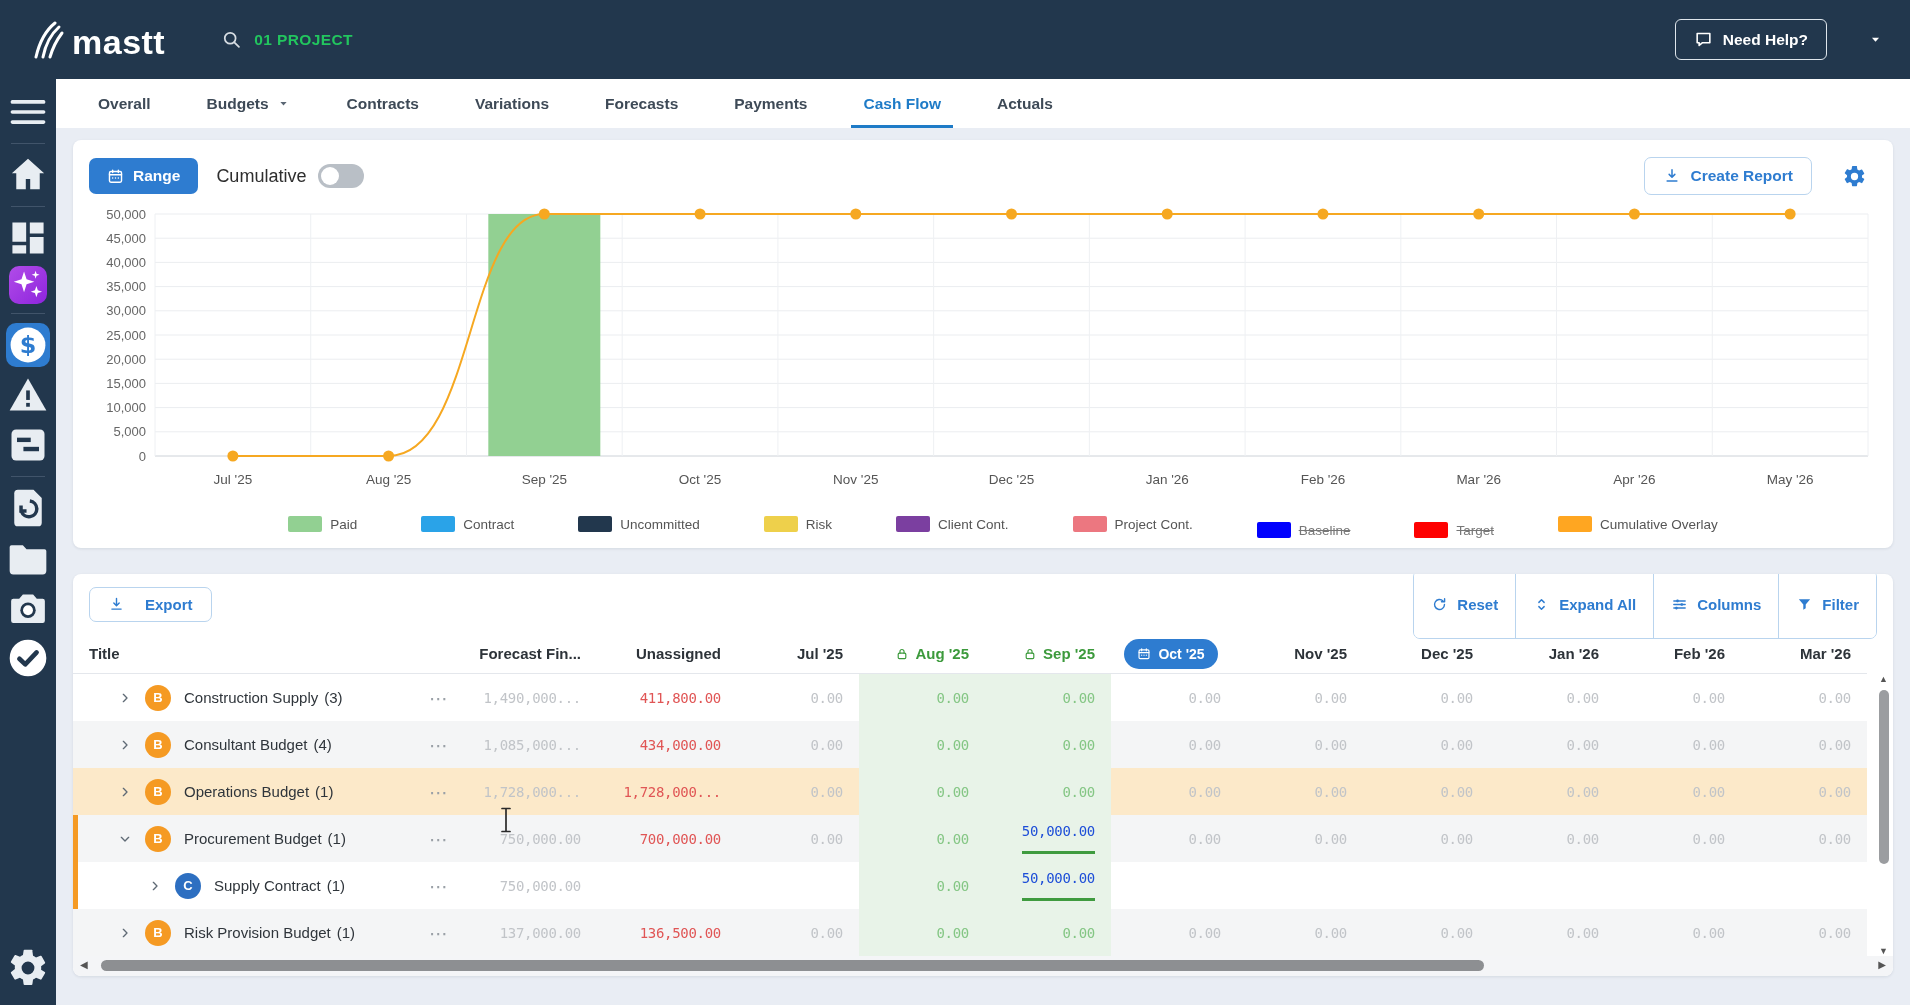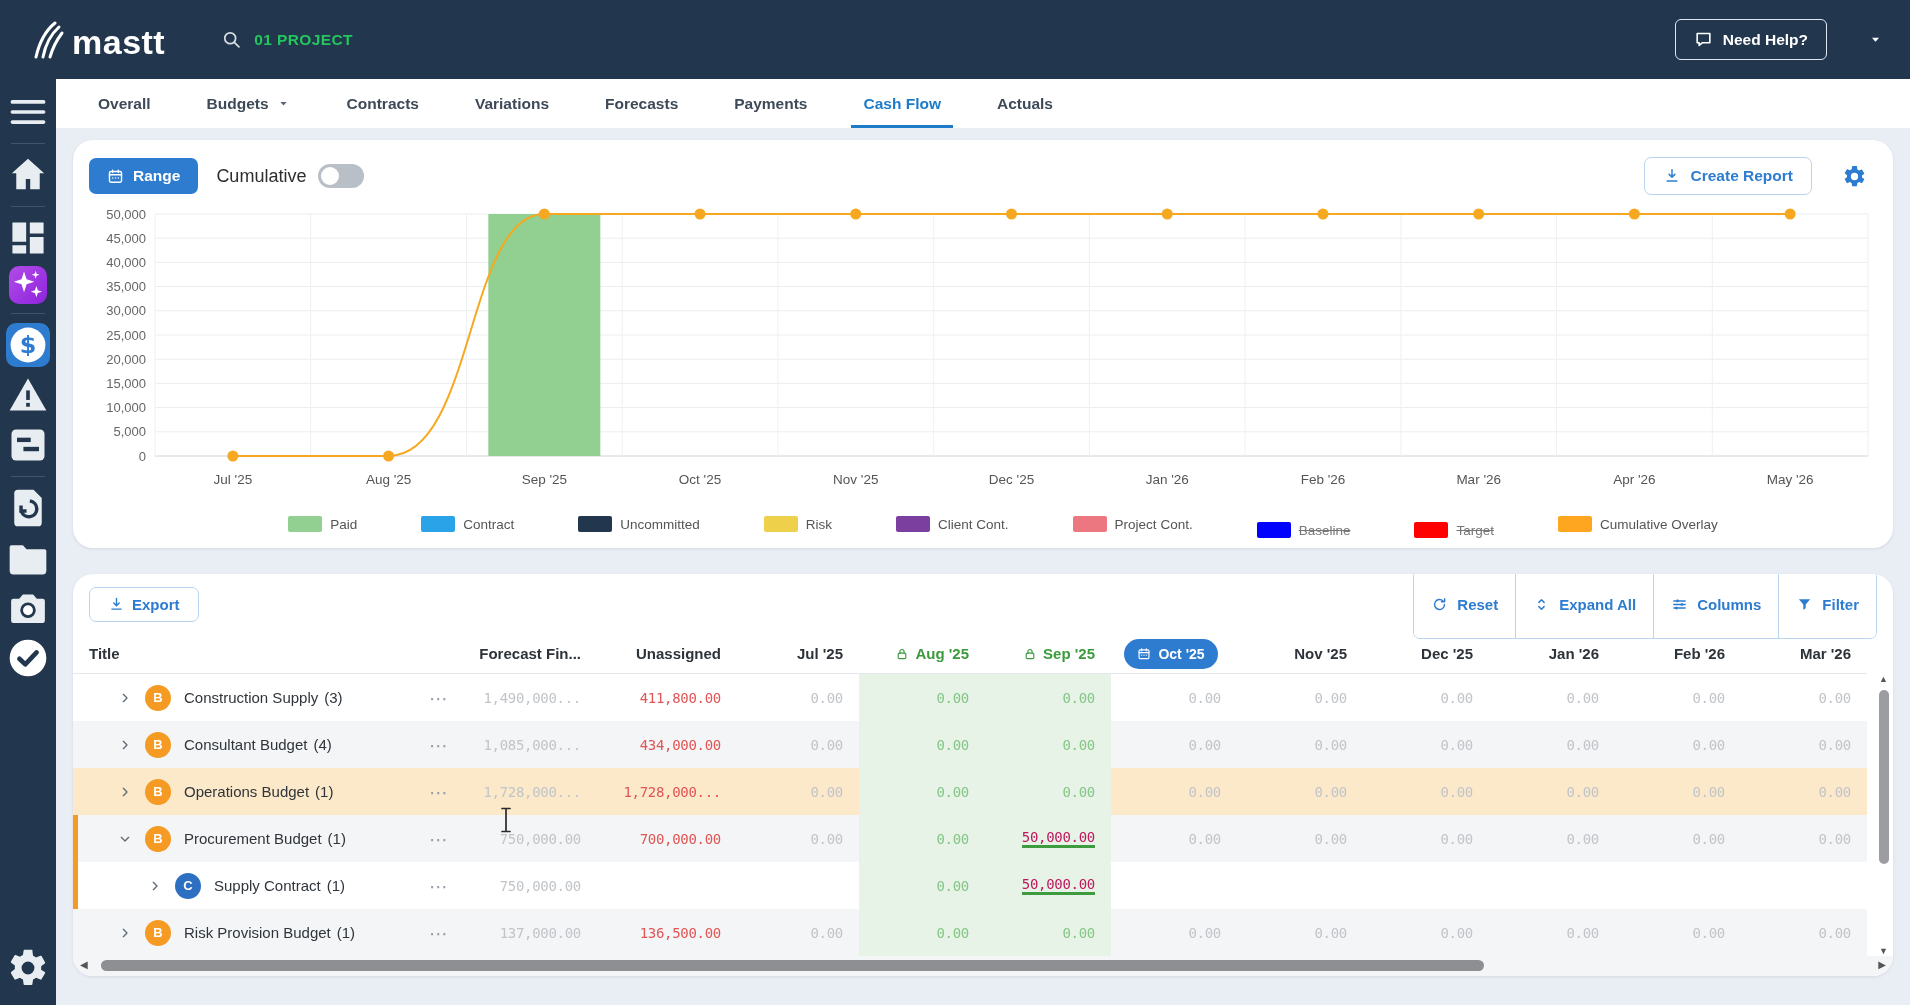--- a/index.html
+++ b/index.html
@@ -40,21 +40,21 @@
   
   .main { position:absolute; left:56px; top:79px; width:1854px; height:697px; }
   .tabs { height:49px; background:#fff; display:flex; align-items:stretch; padding-left:14px; }
   .tab { display:flex; align-items:center; gap:7px; padding:0 28px; font-size:15.5px; font-weight:600;
     color:#3e4a57; position:relative; cursor:pointer; }
   .tab .ic { font-size:15px; color:#5a6673; }
   .tab.active { color:#1e7bc7; }
   .tab.active::after { content:""; position:absolute; left:16px; right:16px; bottom:0; height:3px; background:#1e7bc7; }
 
   .content { padding:12px 17px 0 17px; }
-  .panel { background:#fff; border-radius:20px; box-shadow:0 1px 3px rgba(25,45,65,.10); }
+  .panel { background:#fff; border-radius:8px; box-shadow:0 1px 3px rgba(25,45,65,.10); }
 
   
   .chart-panel { padding:14px 16px 8px 16px; margin-bottom:26px; }
   .chart-controls { display:flex; align-items:center; height:44px; }
   .range-btn { display:flex; align-items:center; gap:9px; background:#2e7cd0; color:#fff; border:none;
     border-radius:7px; font-size:15.5px; font-weight:700; padding:9px 18px; cursor:pointer; }
   .range-btn .ic { font-size:17px; }
   .cumulative-lbl { font-size:18px; color:#2e2e2e; margin:0 12px 0 18px; }
   .toggle { width:46px; height:24px; background:#b9bfc6; border-radius:12px; position:relative; cursor:pointer; }
   .toggle .knob { position:absolute; left:3px; top:3px; width:18px; height:18px; border-radius:50%; background:#fff; }
@@ -66,21 +66,21 @@
   .chart-wrap { margin-top:6px; }
   .legend { display:flex; justify-content:center; align-items:center; gap:24px; height:32px; }
   .lg-item { display:flex; align-items:flex-end; gap:8px; cursor:pointer;padding-left:40px; }
   .lg-swatch { width:34px; height:16px; border-radius:2px; }
   .lg-label { font-size:13.5px; color:#555; }
   .lg-label.struck { text-decoration:line-through; color:#777;margin-top:12px; }
 
   
   .table-panel { position:relative; height:402px; overflow:hidden; }
   .table-toolbar { display:flex; align-items:center; height:60px; padding:0 16px; }
-  .export-btn { display:flex; align-items:center; gap:7px; background:#fff; color:#2e7cd0;
+  .export-btn { display:flex; align-items:center; gap:20px; background:#fff; color:#2e7cd0;
     border:1px solid #b9d4ee; border-radius:7px; font-size:15px; font-weight:700; padding:8px 18px; cursor:pointer; }
   .export-btn .ic { font-size:17px; }
   .tb-spacer { flex:1; }
   .btn-group { display:flex; border:1px solid #b9d4ee; border-radius:7px; overflow:hidden; }
   .group-btn { display:flex; align-items:center; gap:9px; background:#fff; color:#2e7cd0; border:none;
     border-left:1px solid #b9d4ee; font-size:15px; font-weight:700; padding:25px 17px; cursor:pointer;justify-content:space-between; }
   .group-btn:first-child { border-left:none; }
   .group-btn .ic { font-size:17px; }
 
   .grid { width:1794px; }
@@ -101,21 +101,21 @@
   .grid-row.stripe { background:#f4f5f6; }
   .grid-row.warm { background:#fce9c9; }
   .grid-row.accent::before { content:""; position:absolute; left:0; top:0; bottom:0; width:5px; background:#f59a23; }
   .cell { height:100%; display:flex; align-items:center; }
   .cell.num { justify-content:flex-end; font-family:"DejaVu Sans Mono", monospace; font-size:14px; letter-spacing:-.3px; }
   .cell.mgreen { background:#e8f3e8; }
   .v-muted { color:#c1c4c8; }
   .v-red { color:#e05555; }
   .v-gray { color:#c1c4c8; }
   .v-green { color:#84c684; }
-  .v-edit { color:#be185d; border-bottom:3px solid #3f9b3f; padding-bottom:0; }
+  .v-edit { color:#1d4ed8; border-bottom:3px solid #3f9b3f; padding-bottom:12px; }
   .t-exp { font-size:16px; color:#5f6a75; margin-left:26px; width:20px; }
   .t-badge { width:26px; height:26px; border-radius:50%; color:#fff; font-size:13px; font-weight:700;
     display:flex; align-items:center; justify-content:center; margin-left:10px; }
   .t-label { font-size:15px; color:#2f353b; margin-left:13px; white-space:nowrap; }
   .t-count { font-size:15px; color:#2f353b; margin-left:6px; }
   .t-menu { margin-left:auto; margin-right:20px; color:#9aa0a7; font-size:19px; font-family:"DejaVu Sans", sans-serif; }
   .indent1 .t-exp { margin-left:56px; }
 
   
   .hscroll { position:absolute; left:0; right:0; bottom:0; height:20px; background:#f4f5f7;

